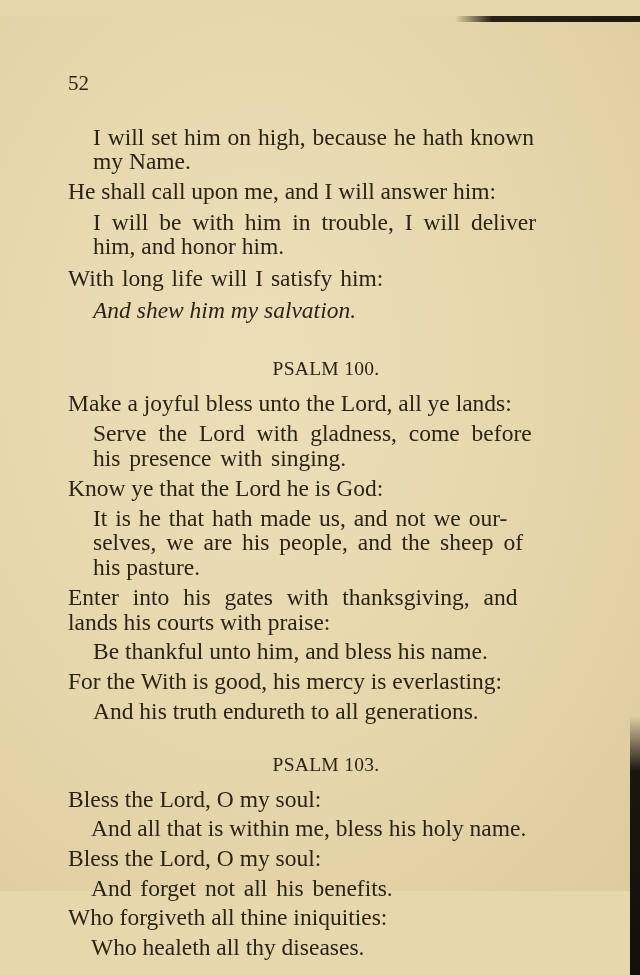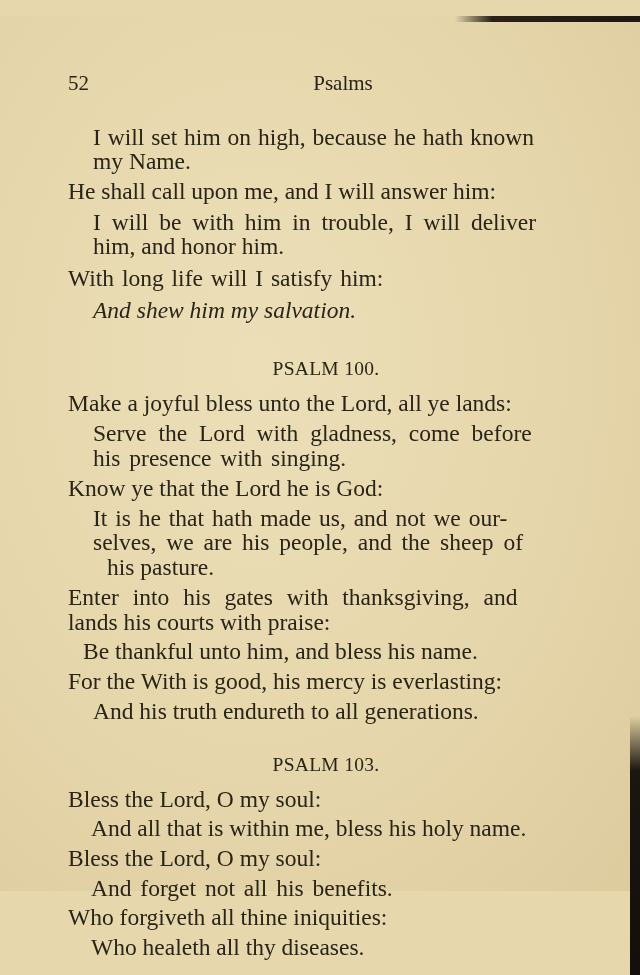--- a/index.html
+++ b/index.html
@@ -36,45 +36,44 @@
 </style>
 </head>
 <body>
 
 <div class="page">
   <div class="top-edge"></div>
   <div class="right-edge"></div>
 
   <div class="running-head">
     <span class="page-number">52</span>
-    <div class="running-title">Psalms</div>
   </div>
 
   <div>
     <div class="line" style="left:93px; top:110px; word-spacing:1px;">I will set him on high, because he hath known</div>
     <div class="line" style="left:93px; top:134px;">my Name.</div>
     <div class="line" style="left:68px; top:164px;">He shall call upon me, and I will answer him:</div>
     <div class="line" style="left:93px; top:195px; word-spacing:5px;">I will be with him in trouble, I will deliver</div>
     <div class="line" style="left:93px; top:219px;">him, and honor him.</div>
     <div class="line" style="left:68px; top:251px; word-spacing:2px;">With long life will I satisfy him:</div>
     <div class="line" style="left:93px; top:283px;font-style:italic;">And shew him my salvation.</div>
   </div>
 
   <div>
     <div class="heading" style="top:342px; padding-left:6px;">PSALM 100.</div>
     <div class="line" style="left:68px; top:376px;">Make a joyful bless unto the Lord, all ye lands:</div>
     <div class="line" style="left:93px; top:406px; word-spacing:6px;">Serve the Lord with gladness, come before</div>
     <div class="line" style="left:93px; top:431px; word-spacing:3px;">his presence with singing.</div>
     <div class="line" style="left:68px; top:461px;">Know ye that the Lord he is God:</div>
     <div class="line" style="left:93px; top:491px; word-spacing:2px;">It is he that hath made us, and not we our-</div>
     <div class="line" style="left:93px; top:515px; word-spacing:4px;">selves, we are his people, and the sheep of</div>
-    <div class="line" style="left:107px; top:540px;">his pasture.</div>
+    <div class="line" style="left:93px; top:540px;">his pasture.</div>
     <div class="line" style="left:68px; top:570px; word-spacing:8px;">Enter into his gates with thanksgiving, and</div>
     <div class="line" style="left:68px; top:595px;">lands his courts with praise:</div>
-    <div class="line" style="left:83px; top:624px;">Be thankful unto him, and bless his name.</div>
+    <div class="line" style="left:93px; top:624px;">Be thankful unto him, and bless his name.</div>
     <div class="line" style="left:68px; top:654px;">For the With is good, his mercy is everlasting:</div>
     <div class="line" style="left:93px; top:684px;">And his truth endureth to all generations.</div>
   </div>
 
   <div>
     <div class="heading" style="top:738px; padding-left:6px;">PSALM 103.</div>
     <div class="line" style="left:68px; top:772px;">Bless the Lord, O my soul:</div>
     <div class="line" style="left:91px; top:801px;">And all that is within me, bless his holy name.</div>
     <div class="line" style="left:68px; top:831px;">Bless the Lord, O my soul:</div>
     <div class="line" style="left:91px; top:861px; word-spacing:3px;">And forget not all his benefits.</div>

